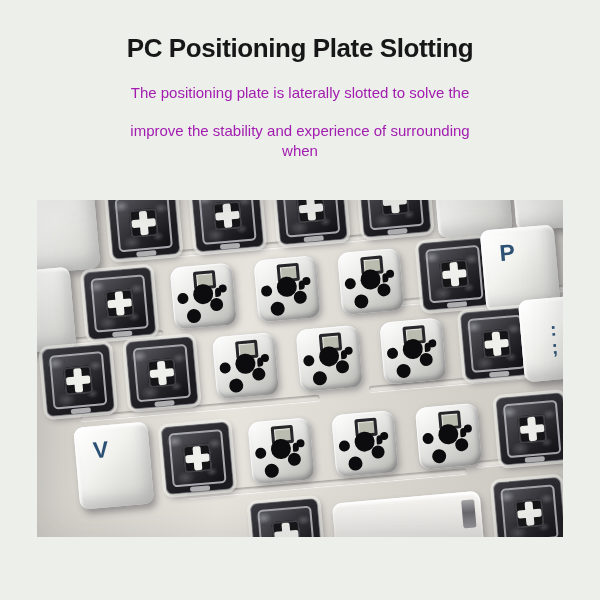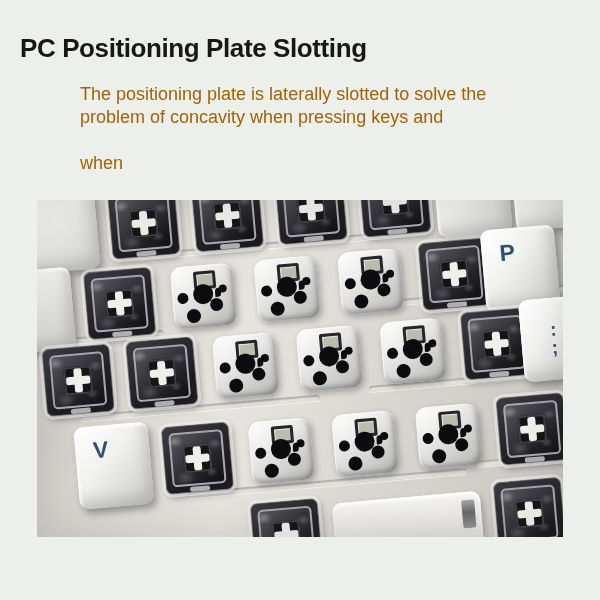--- a/index.html
+++ b/index.html
@@ -1,29 +1,29 @@
 <!DOCTYPE html>
 <html><head>
 <meta charset="utf-8">
 <style>
   html,body{margin:0;padding:0;}
   body{
     width:600px;height:600px;overflow:hidden;position:relative;
     background:#edefeb;
     font-family:"Liberation Sans",sans-serif;
   }
-  .content{position:absolute;top:0;left:0;right:0;text-align:left;z-index:2;}
+  .content{position:absolute;top:0;left:0;right:0;text-align:center;z-index:2;}
   h1.title{
     margin:33px 20px 0;
     font-size:26px;font-weight:800;letter-spacing:-0.4px;
     color:#171717;
   }
   p.desc{
     margin:19px auto 0;max-width:440px;
-    font-size:18px;line-height:1.28;color:#a16207;font-weight:400;
+    font-size:15px;line-height:1.28;color:#a21caf;font-weight:400;
   }
 
   
   .photo{
     position:absolute;left:37px;top:200px;width:526px;height:337px;
     overflow:hidden;
     background:linear-gradient(100deg,#cdcac4,#e7e4de 40%,#d6d3cd 72%,#c9c6c0);
   }
   .photo::after{
     content:"";position:absolute;inset:0;pointer-events:none;
@@ -122,21 +122,21 @@
     content:"";position:absolute;right:6px;top:8px;width:13px;height:28px;
     background:linear-gradient(180deg,#9a9a9e,#515156 45%,#84848a);
     border-radius:2px;opacity:.85;
   }
 </style>
 </head>
 <body>
 
 <div class="content">
   <h1 class="title">PC Positioning Plate Slotting</h1>
-  <p class="desc"><span>The positioning plate is laterally slotted to solve the</span><br><span>problem of concavity when pressing keys and</span><br><br><span>when</span></p>
+  <p class="desc"><span>The positioning plate is laterally slotted to solve the</span><br><br><span>improve the stability and experience of surrounding</span><br><span>when</span></p>
 </div>
 
 <div class="photo">
   <div class="kb">
       <div class="groove" style="left: 110px; top: 40px; width: 260px;"></div>
       <div class="groove" style="left: -20px; top: 118px; width: 150px;"></div>
       <div class="groove" style="left: 360px; top: 108px; width: 180px;"></div>
       <div class="groove" style="left: 40px; top: 196px; width: 240px;"></div>
       <div class="groove" style="left: 330px; top: 192px; width: 170px;"></div>
       <div class="groove" style="left: 140px; top: 282px; width: 280px;"></div>

